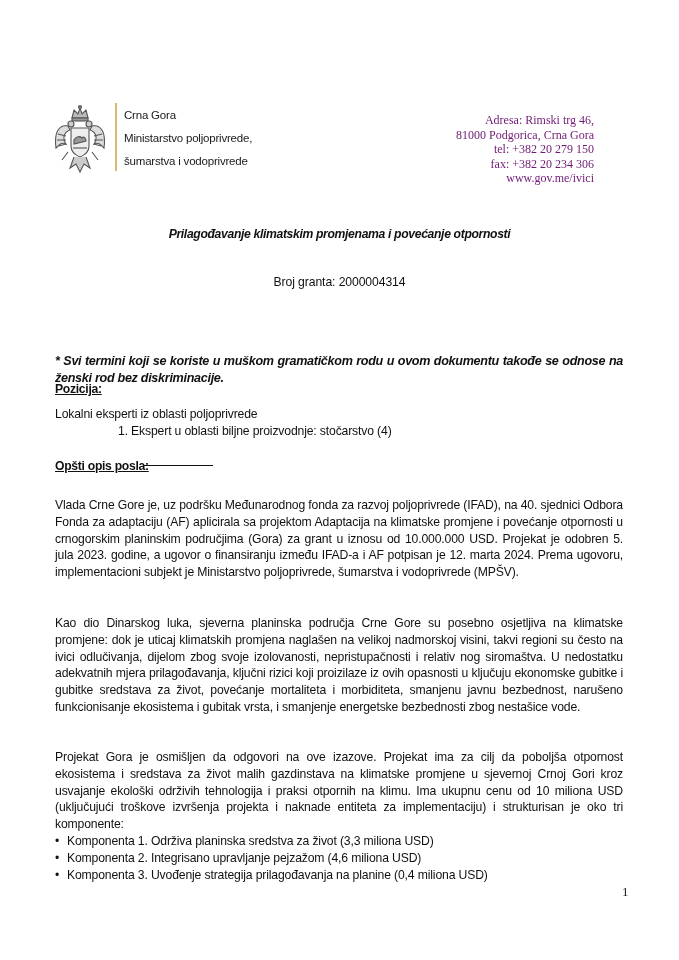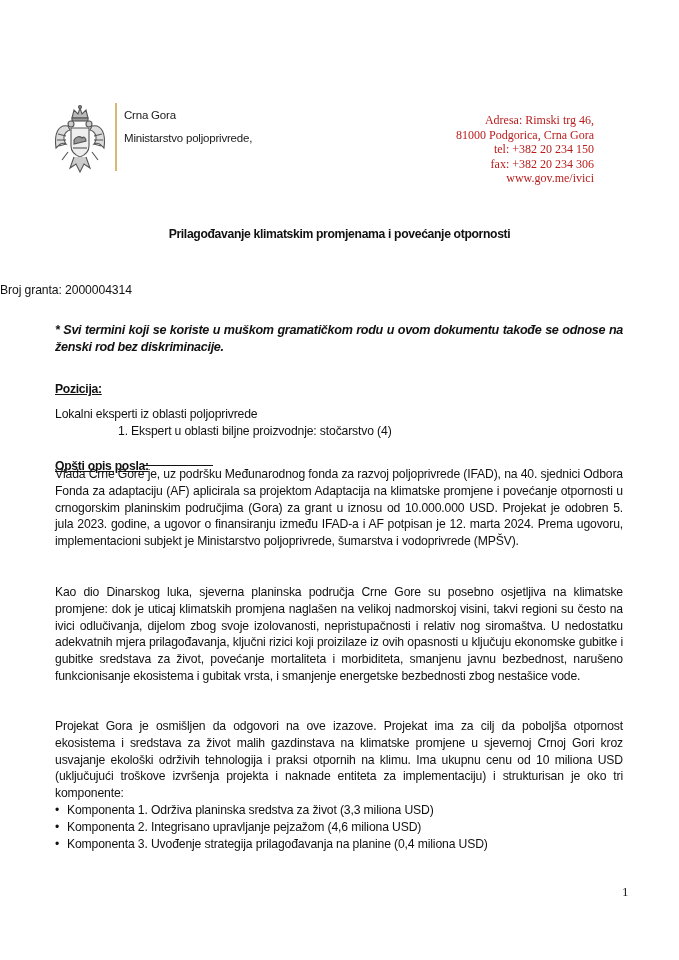--- a/index.html
+++ b/index.html
@@ -49,56 +49,56 @@
     }
     .ministry div { white-space: nowrap; }
     .address {
       position: absolute;
       right: 43px;
       top: 113px;
       text-align: right;
       font-family: "Liberation Serif", "DejaVu Serif", serif;
       font-size: 12px;
       line-height: 14.6px;
-      color: #b91c1c;
+      color: #701a75;
     }
     .address div { white-space: nowrap; }
 
     
     .title {
       position: absolute;
       left: 0;
       width: 679px;
       top: 226px;
       text-align: center;
       font-weight: bold;
       font-size: 12.2px;
       line-height: 17px;
       letter-spacing: -0.35px;
+      font-style: italic;
     }
     .grant {
       position: absolute;
       left: 0;
       width: 679px;
       top: 275px;
-      text-align: left;
+      text-align: center;
       font-size: 12.2px;
       letter-spacing: -0.1px;
-      margin-top: 8px;
     }
 
     .text-block {
       position: absolute;
       left: 55px;
       width: 568px;
       font-size: 12.2px;
       line-height: 16.8px;
       letter-spacing: -0.15px;
     }
-    .justify { text-align: justify; }
+    .justify { text-align: justify; margin-top: 31px; }
     .notice {
       top: 322px;
       font-weight: bold;
       font-style: italic;
       font-size: 12.6px;
       line-height: 17px;
       letter-spacing: -0.3px;
     }
     .heading {
       font-weight: bold;
@@ -164,26 +164,27 @@
       <path d="M22 53 L18 64 L24 60 L28 68 L32 60 L38 64 L34 53" fill="#ccc"></path>
       <path d="M16 48 L10 56 M40 48 L46 56"></path>
     </g>
   </svg>
 
   <div class="gold-rule"></div>
 
   <div class="ministry">
     <div>Crna Gora</div>
     <div>Ministarstvo poljoprivrede,</div>
+    <div>šumarstva i vodoprivrede</div>
   </div>
 
   <div class="address">
     <div>Adresa: Rimski trg 46,</div>
     <div>81000 Podgorica, Crna Gora</div>
-    <div>tel: +382 20 234 150</div>
+    <div>tel: +382 20 279 150</div>
     <div>fax: +382 20 234 306</div>
     <div>www.gov.me/ivici</div>
   </div>
 
   <div class="title">
     <div>Prilagođavanje klimatskim promjenama i povećanje otpornosti</div>
   </div>
   <div class="grant">Broj granta: 2000004314</div>
 
   <div class="text-block notice justify">* Svi termini koji se koriste u muškom gramatičkom rodu u ovom dokumentu takođe se odnose na ženski rod bez diskriminacije.</div>

